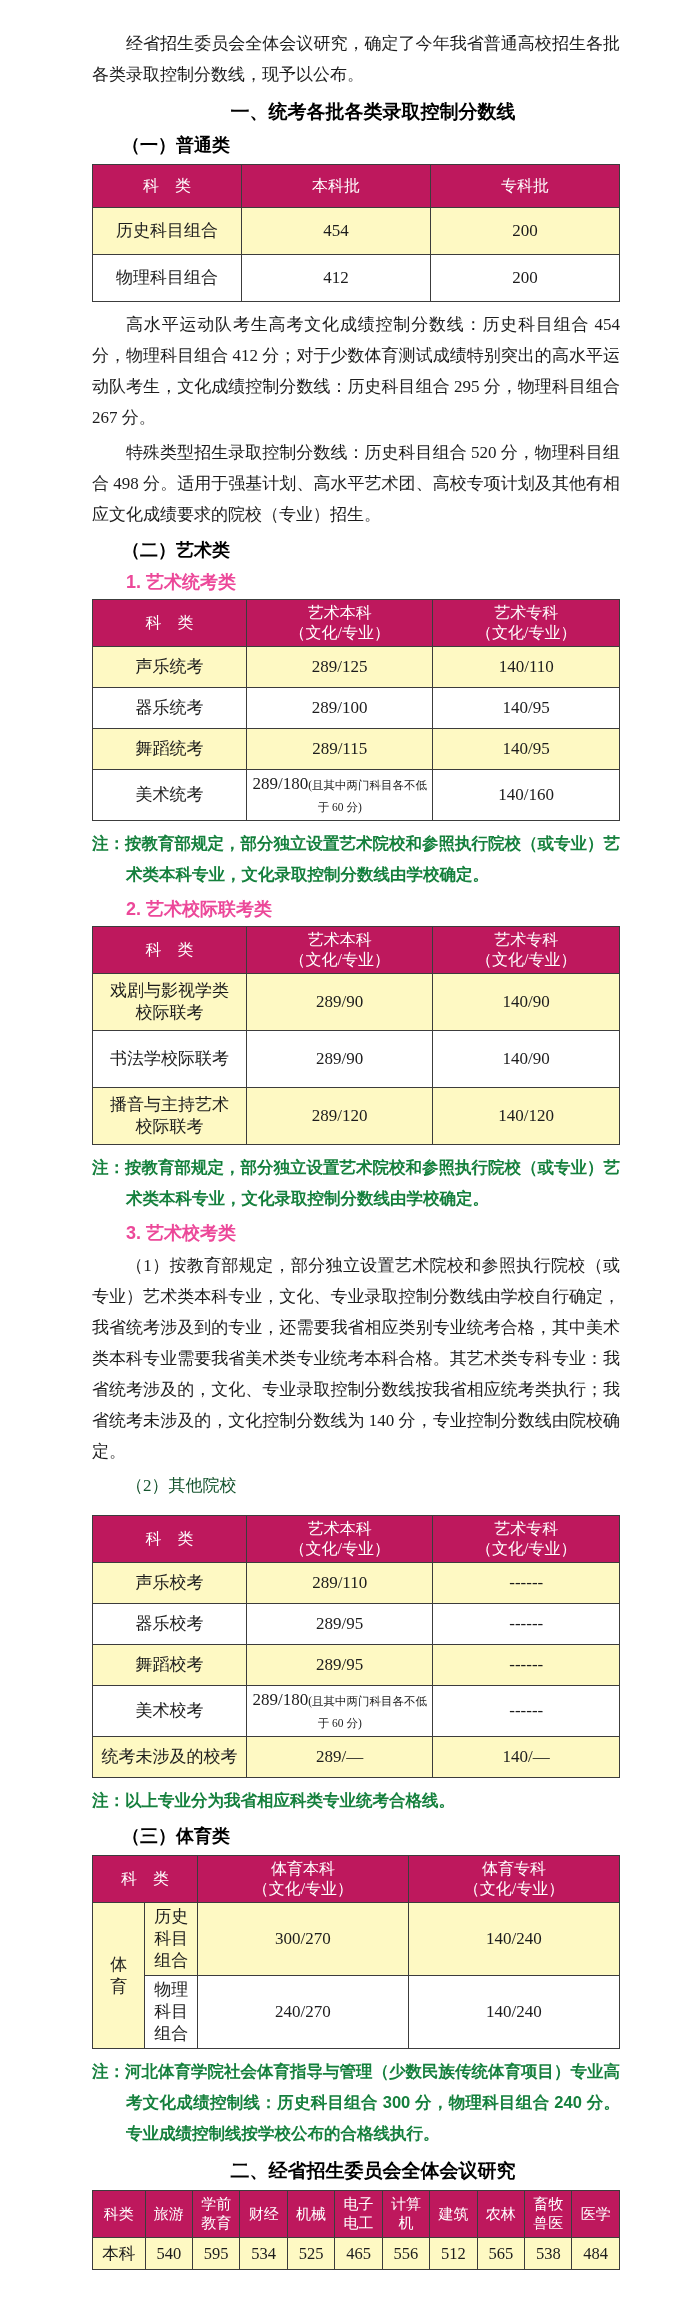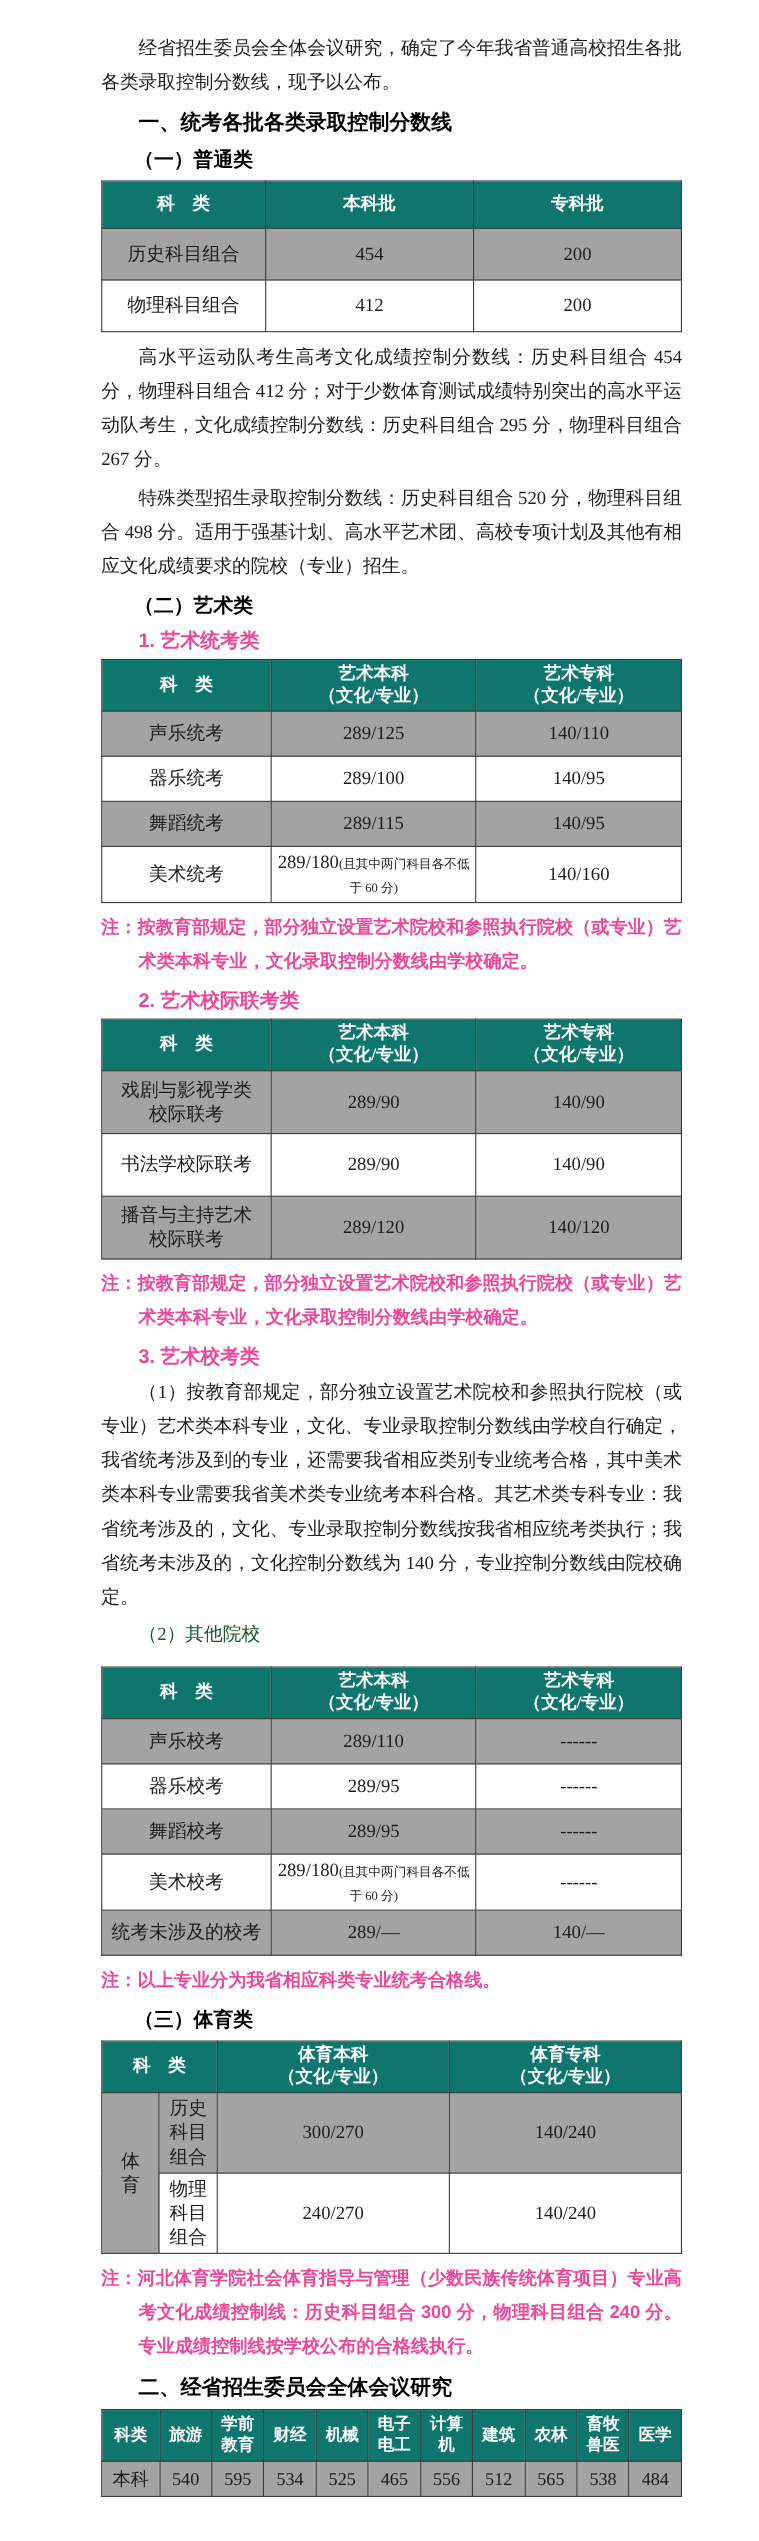--- a/index.html
+++ b/index.html
@@ -8,52 +8,52 @@
     font-family:"Liberation Serif","DejaVu Serif",serif;
     -webkit-font-smoothing:antialiased;
   }
   .page{padding:24px 70px 30px 92px;}
   p.body-p{
     font-size:17px;line-height:31px;margin:4px 0;
     text-indent:34px;text-align:justify;
   }
   .h-major{
     font-family:"Liberation Sans","DejaVu Sans",sans-serif;font-weight:700;
-    font-size:19px;color:#000;margin:9px 0 6px;padding-left:34px;line-height:26px;
+    font-size:19px;color:#000;margin:9px 0 6px;padding-left:34px;line-height:26px;text-align:center;
   }
   .h-sub{
     font-family:"Liberation Sans","DejaVu Sans",sans-serif;font-weight:700;
     font-size:18px;color:#000;margin:8px 0 6px;padding-left:30px;line-height:25px;
   }
   .h-num{
     font-family:"Liberation Sans","DejaVu Sans",sans-serif;font-weight:700;
     font-size:18px;color:#ec4899;margin:7px 0 5px;padding-left:34px;line-height:24px;
   }
   .h-serif{
     font-size:17px;color:#14532d;margin:7px 0 17px;padding-left:34px;line-height:24px;
   }
   .note{
     font-family:"Liberation Sans","DejaVu Sans",sans-serif;font-weight:700;
     font-size:16.5px;line-height:31px;margin:5px 0;
-    padding-left:34px;text-indent:-34px;text-align:justify;color:#ec4899;
+    padding-left:34px;text-indent:-34px;text-align:justify;color:#15803d;
   }
   table{
     width:100%;border-collapse:collapse;margin:5px 0 7px;
     table-layout:fixed;
   }
   th,td{
     border:1px solid #3c3c3c;text-align:center;vertical-align:middle;
     padding:3px 4px;
   }
   th{
-    background:#0f766e;color:#ffffff;font-weight:700;
+    background:#be185d;color:#ffffff;font-weight:400;
     font-size:16px;line-height:20px;height:36px;
   }
   td{font-size:17px;line-height:22px;height:34px;}
-  tr.alt td{background:#a3a3a3;}
+  tr.alt td{background:#fef9c3;}
   td.keep{background:#c8d9ec;}
   .preline{white-space:pre-line;}
   .cellnote{font-size:11.5px;line-height:15px;}
   .t1 td{height:40px;}
   .t3 td{height:50px;}
   .t4 td{height:34px;}
   .t5 th{height:40px;}
   .t5 td{height:34px;}
   .t6 th{font-size:15px;line-height:19px;height:42px;padding:2px 1px;}
   .t6 td{font-size:16.5px;height:27px;padding:2px 1px;}

